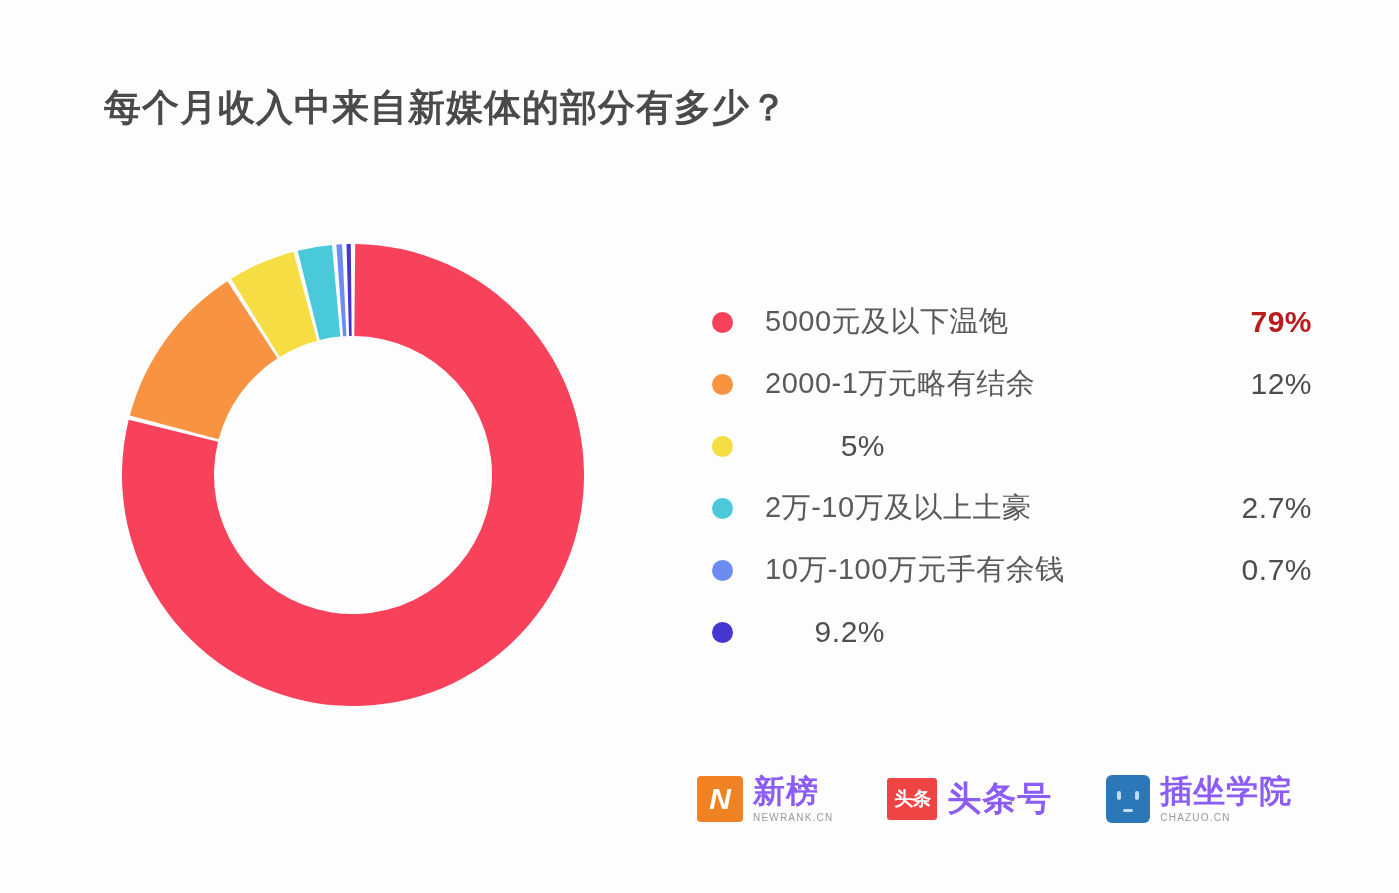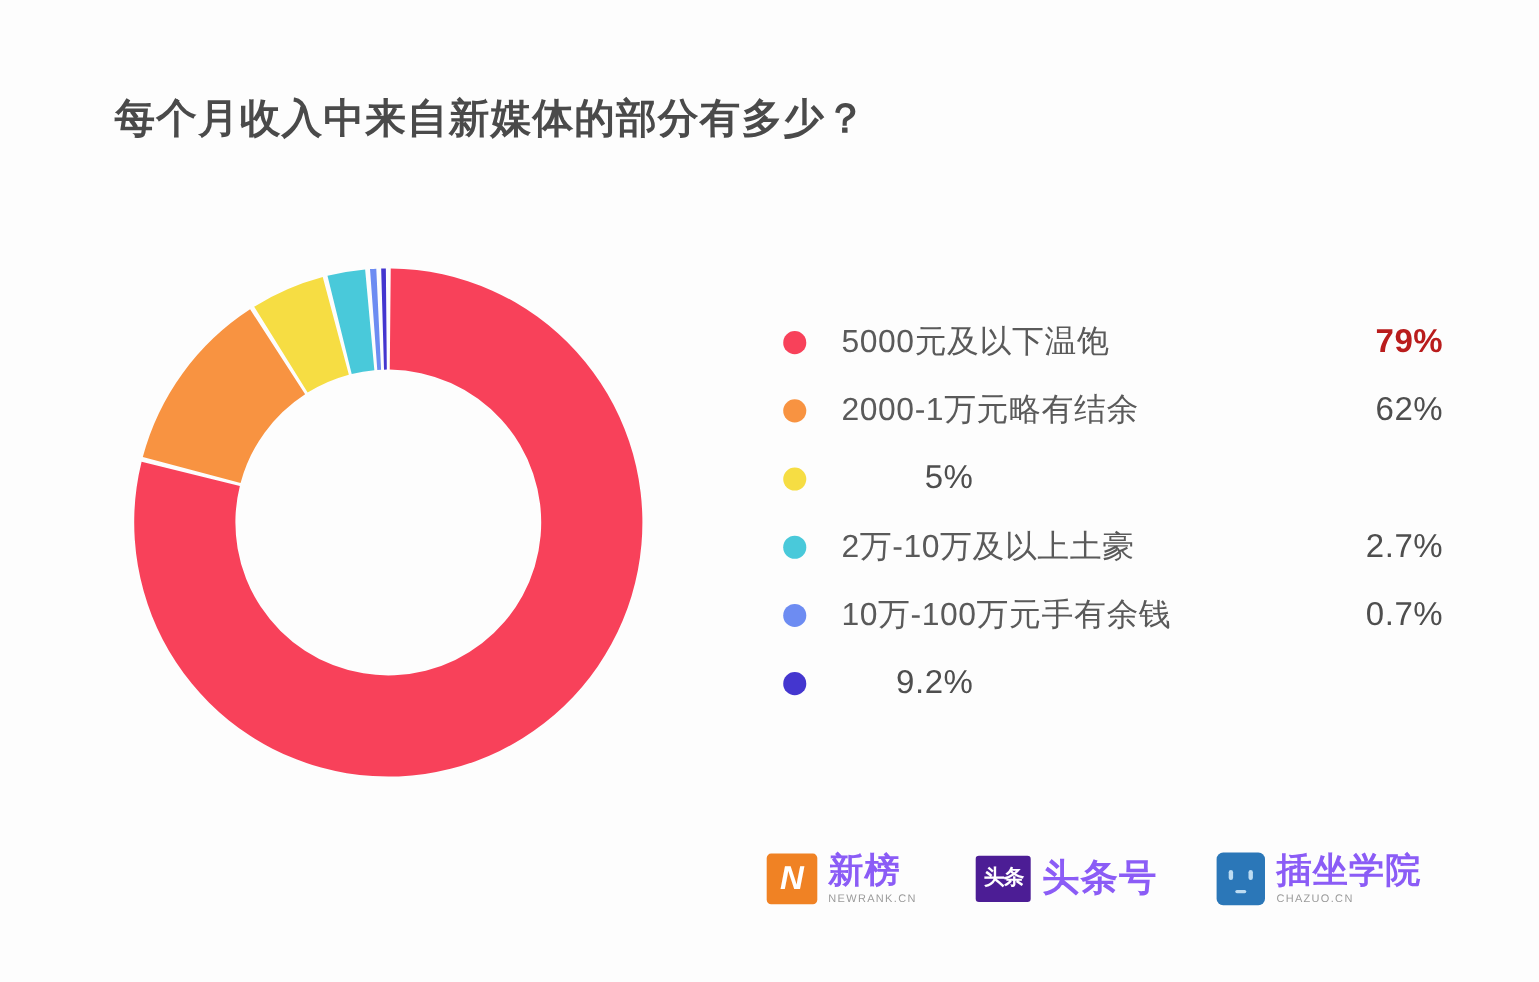--- a/index.html
+++ b/index.html
@@ -46,21 +46,21 @@
   .donut-svg {
     display: block;
     width: 470px;
     height: 470px;
   }
 
   
   .legend {
     position: absolute;
     left: 712px;
-    top: 280px;
+    top: 291px;
     width: 600px;
   }
   .legend-row {
     position: relative;
     height: 62px;
     display: flex;
     align-items: center;
   }
   .legend-dot {
     width: 21px;
@@ -107,21 +107,21 @@
     width: 46px;
     height: 46px;
     border-radius: 4px;
     display: flex;
     align-items: center;
     justify-content: center;
     flex: 0 0 auto;
   }
   .logo-mark.mark-newrank { background: #f08224; }
   .logo-mark.mark-toutiao {
-    background: #4c1d95;
+    background: #ef4444;
     border-radius: 3px;
     width: 50px;
     height: 42px;
   }
   .logo-mark.mark-chazuo {
     background: #2b77b8;
     border-radius: 6px;
     width: 44px;
     height: 48px;
     position: relative;
@@ -205,21 +205,21 @@
 
   <div class="legend" id="legend">
       <div class="legend-row is-top">
         <span class="legend-dot" style="background: rgb(248, 65, 90);"></span>
         <span class="legend-label">5000元及以下温饱</span>
         <span class="legend-value">79%</span>
       </div>
       <div class="legend-row">
         <span class="legend-dot" style="background: rgb(248, 147, 65);"></span>
         <span class="legend-label">2000-1万元略有结余</span>
-        <span class="legend-value">62%</span>
+        <span class="legend-value">12%</span>
       </div>
       <div class="legend-row">
         <span class="legend-dot" style="background: rgb(246, 221, 67);"></span>
         <span class="legend-value">5%</span>
       </div>
       <div class="legend-row">
         <span class="legend-dot" style="background: rgb(73, 201, 218);"></span>
         <span class="legend-label">2万-10万及以上土豪</span>
         <span class="legend-value">2.7%</span>
       </div>

